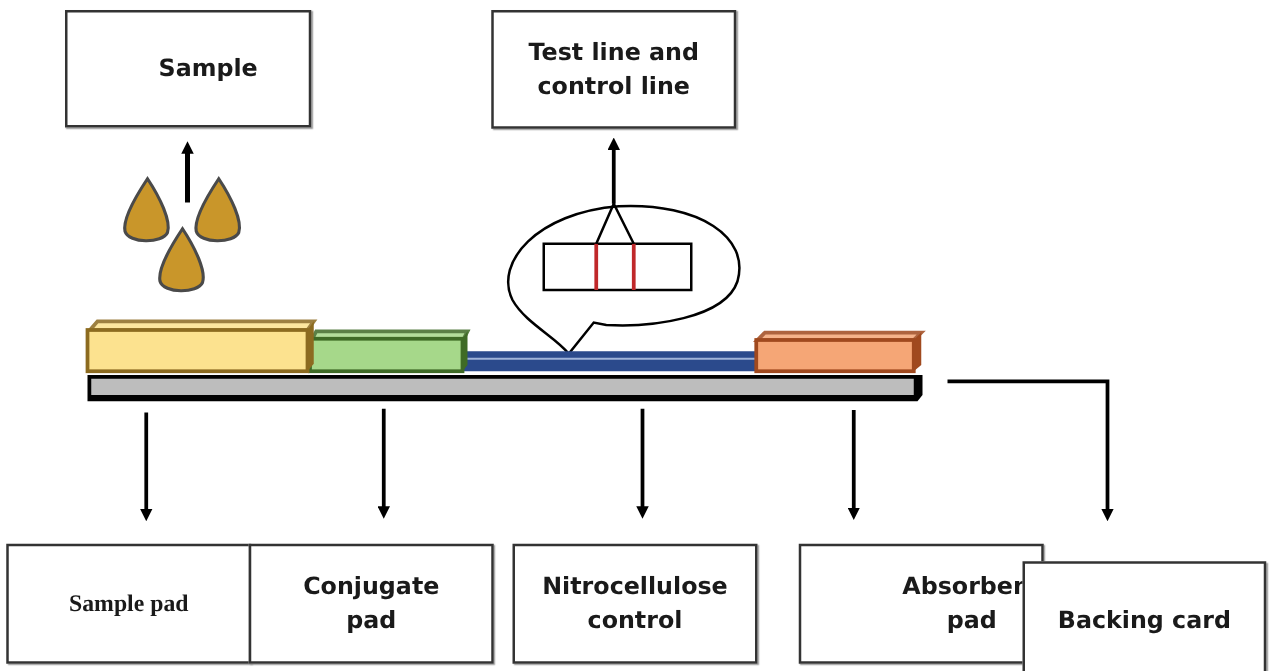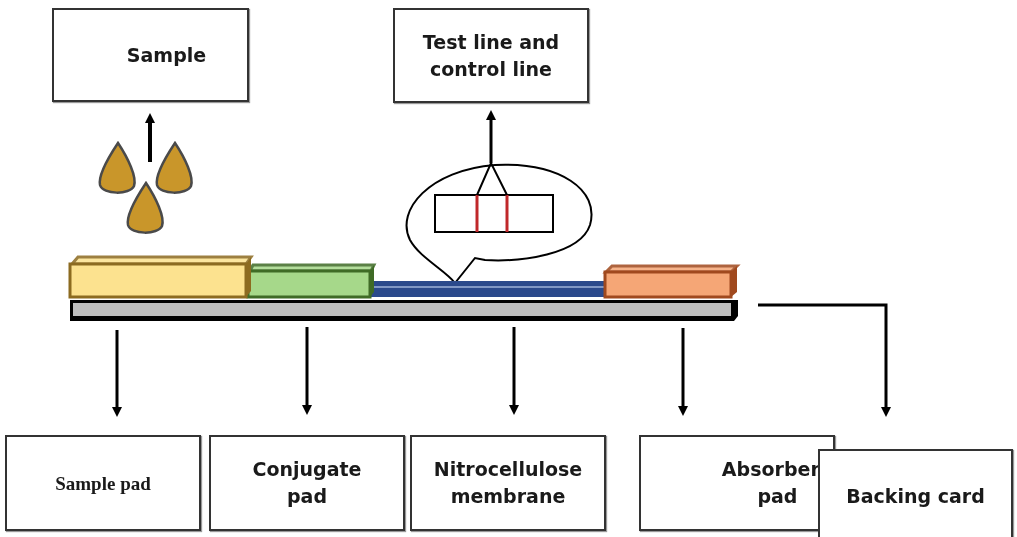--- a/index.html
+++ b/index.html
@@ -64,27 +64,27 @@
   <span>Sample</span>
 </div>
 <div class="box" style="left:393px;top:8px;width:196px;height:95px;text-align:center;">
   <span>Test line and
 control line</span>
 </div>
 
 <div class="box" style="left:5px;top:435px;width:196px;height:96px;font-family:Liberation Serif, serif;">
   <span>Sample pad</span>
 </div>
-<div class="box" style="left:209px;top:435px;width:196px;height:96px;">
+<div class="box" style="left:199px;top:435px;width:196px;height:96px;">
   <span>Conjugate
 pad</span>
 </div>
 <div class="box" style="left:410px;top:435px;width:196px;height:96px;">
   <span>Nitrocellulose
-membrane</span>
+control</span>
 </div>
 <div class="box" style="left:639px;top:435px;width:196px;height:96px;justify-content:flex-end;">
   <span>Absorbent
 pad</span>
 </div>
 <div class="box" style="left:818px;top:437px;width:195px;height:94px;margin-top:12px;">
   <span>Backing card</span>
 </div>
 
 </body></html>

